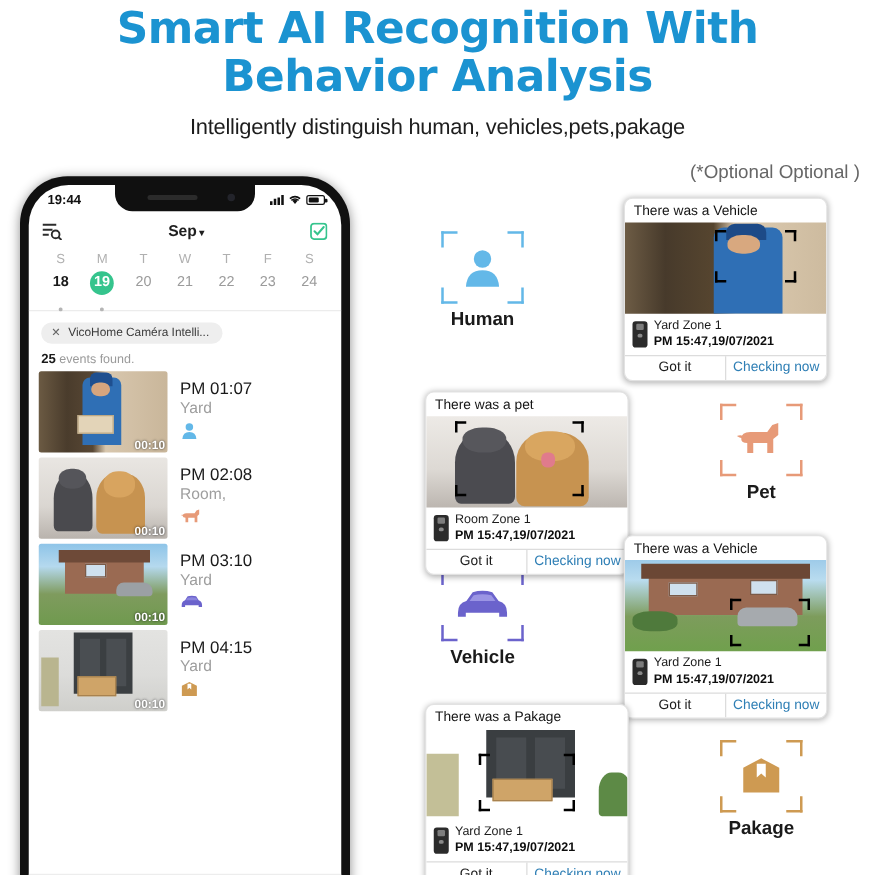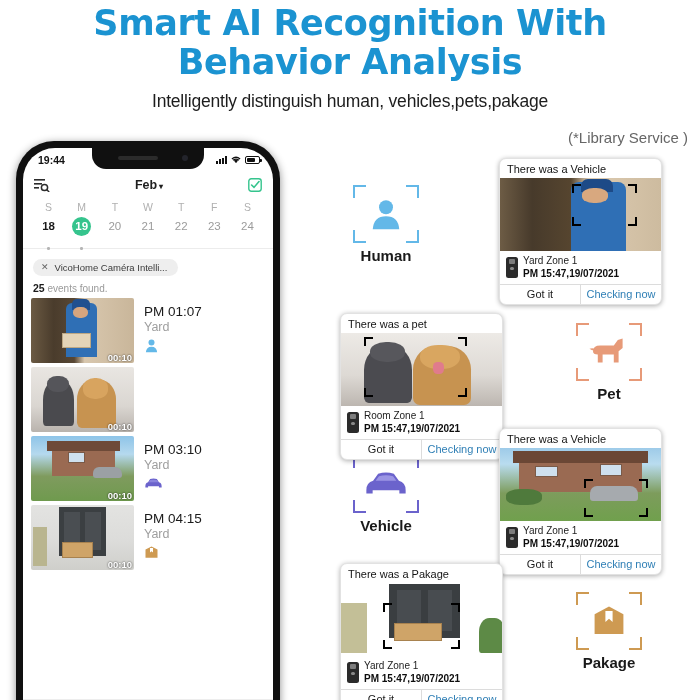--- a/index.html
+++ b/index.html
@@ -196,21 +196,21 @@
 </head>
 <body>
 
 <div class="hero">
   <h1>
     <span>Smart AI Recognition With</span><br>
     <span>Behavior Analysis</span>
   </h1>
   <div class="sub">Intelligently distinguish human, vehicles,pets,pakage</div>
 </div>
-<div class="optional">(*Library Service )</div>
+<div class="optional">(*Optional Optional )</div>
 
 <div class="phone">
   <div class="phone-inner">
     <div class="notch">
       <div class="speaker"></div>
       <div class="cam"></div>
     </div>
 
     <div class="statusbar">
       <span>19:44</span>
@@ -234,21 +234,21 @@
 
     <div class="app-bar">
       <svg width="16" height="14" viewBox="0 0 16 14">
         <rect x="0" y="1" width="11" height="1.6" fill="#2c2c2c"></rect>
         <rect x="0" y="5" width="8" height="1.6" fill="#2c2c2c"></rect>
         <rect x="0" y="9" width="5" height="1.6" fill="#2c2c2c"></rect>
         <circle cx="10.5" cy="9.5" r="3.1" fill="none" stroke="#2c2c2c" stroke-width="1.5"></circle>
         <line x1="12.8" y1="11.8" x2="15.2" y2="14" stroke="#2c2c2c" stroke-width="1.5"></line>
       </svg>
       <span class="month">
-        <span>Feb</span><span class="caret">▾</span>
+        <span>Sep</span><span class="caret">▾</span>
       </span>
       <svg width="14" height="14" viewBox="0 0 14 14">
         <rect x="0.8" y="0.8" width="12.4" height="12.4" rx="2.4" fill="none" stroke="#35c48d" stroke-width="1.4"></rect>
         <path d="M3.6 7 L6 9.4 L11 3.6" stroke="#35c48d" stroke-width="1.6" fill="none" stroke-linecap="round"></path>
       </svg>
     </div>
 
     <div class="cal">
       <div class="cal-row">
         <div class="cal-cell">
@@ -341,20 +341,30 @@
         </div>
       </div>
 
       <div class="ev">
         <div class="thumb" style="background:linear-gradient(180deg,#e9e6e2 0%,#dad6d1 60%,#b9b3ad 100%);">
           <div style="position:absolute;left:12%;top:20%;width:30%;height:72%;background:#4a4a4e;border-radius:42% 42% 10% 10%;"></div>
           <div style="position:absolute;left:16%;top:14%;width:21%;height:26%;background:#55555a;border-radius:45%;"></div>
           <div style="position:absolute;left:45%;top:20%;width:38%;height:74%;background:#c79350;border-radius:40% 40% 12% 12%;"></div>
           <div style="position:absolute;left:50%;top:18%;width:25%;height:32%;background:#d8a45f;border-radius:45%;"></div>
           <span class="dur">00:10</span>
+        </div>
+        <div class="ev-meta">
+          <div class="ev-time">PM 02:08</div>
+          <div class="ev-zone">Room,</div>
+          <div class="ev-ico">
+            <svg width="19" height="15" viewBox="0 0 26 20">
+              <path d="M3 9 Q3 6 7 6 L16 6 L18 3 L21 2 L21 7 L19 9 L19 16 L16 16 L16 11 L9 11 L9 16 L6 16 L6 11 Q3 11 3 9 Z" fill="#e79a78"></path>
+              <path d="M1 8 Q3 7 5 8.5 Q3 9.5 1 8 Z" fill="#e79a78"></path>
+            </svg>
+          </div>
         </div>
       </div>
 
       <div class="ev">
         <div class="thumb" style="background:linear-gradient(180deg,#8ec4e8 0%,#b5d9ee 28%,#7f9b5e 62%,#6f9a4e 100%);">
           <div style="position:absolute;left:20%;top:14%;width:62%;height:48%;background:#9a6a52;"></div>
           <div style="position:absolute;left:16%;top:8%;width:70%;height:16%;background:#6e4a38;"></div>
           <div style="position:absolute;left:36%;top:26%;width:16%;height:16%;background:#cfe0ee;border:1px solid #7a5a48;"></div>
           <div style="position:absolute;left:60%;top:48%;width:28%;height:17%;background:#9ba0a4;border-radius:6px 7px 3px 3px;"></div>
           <span class="dur">00:10</span>

